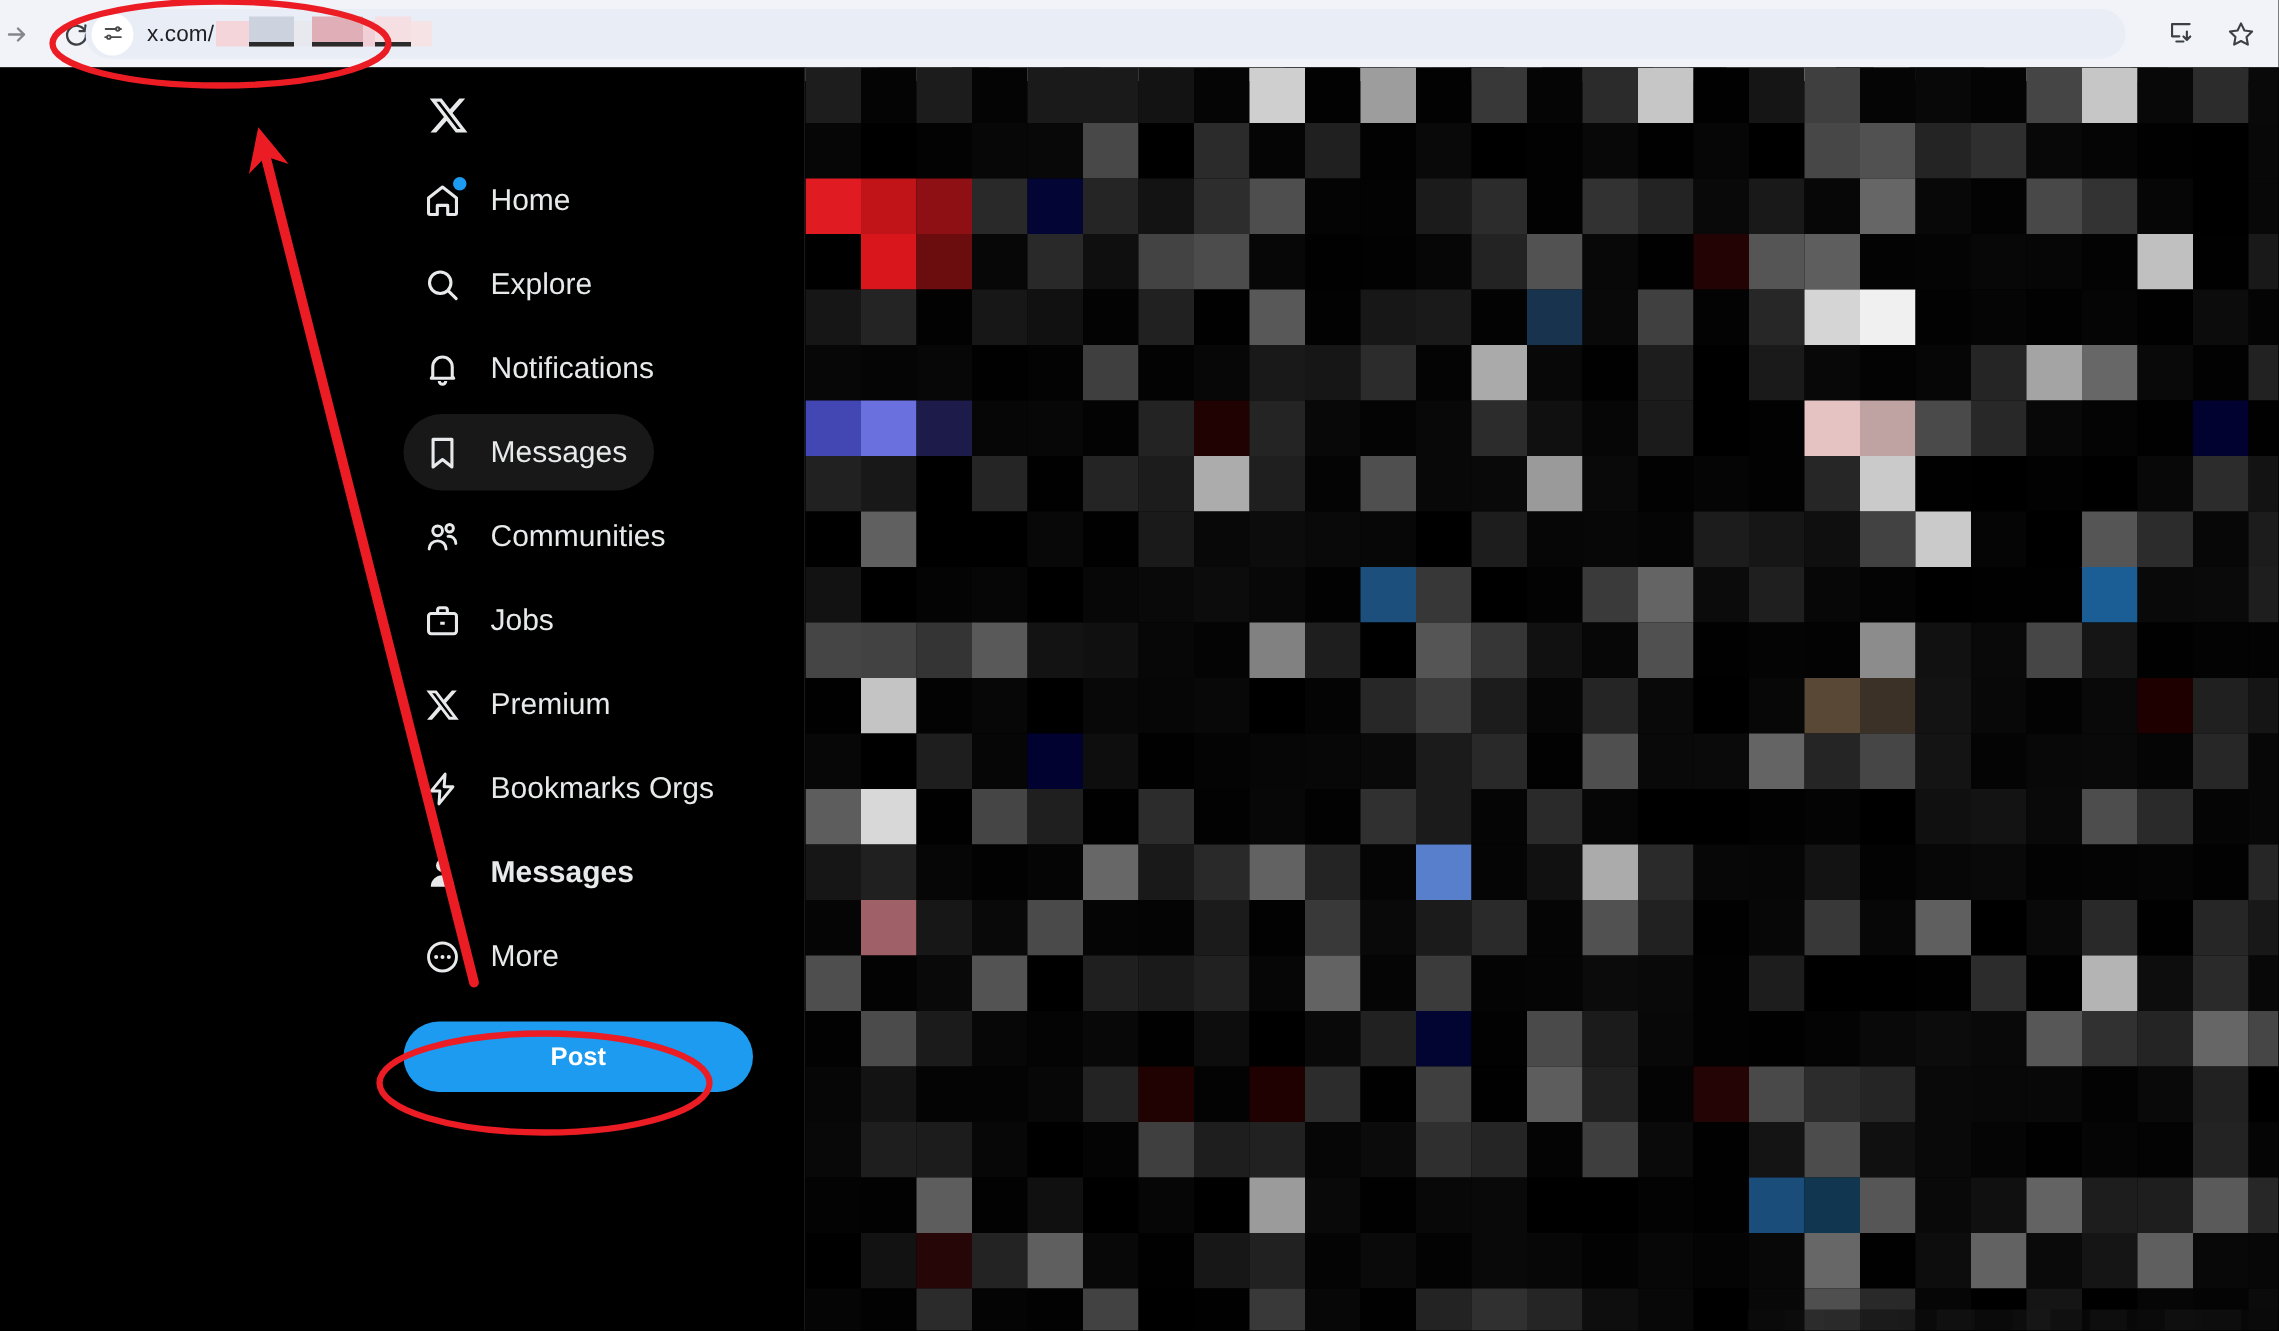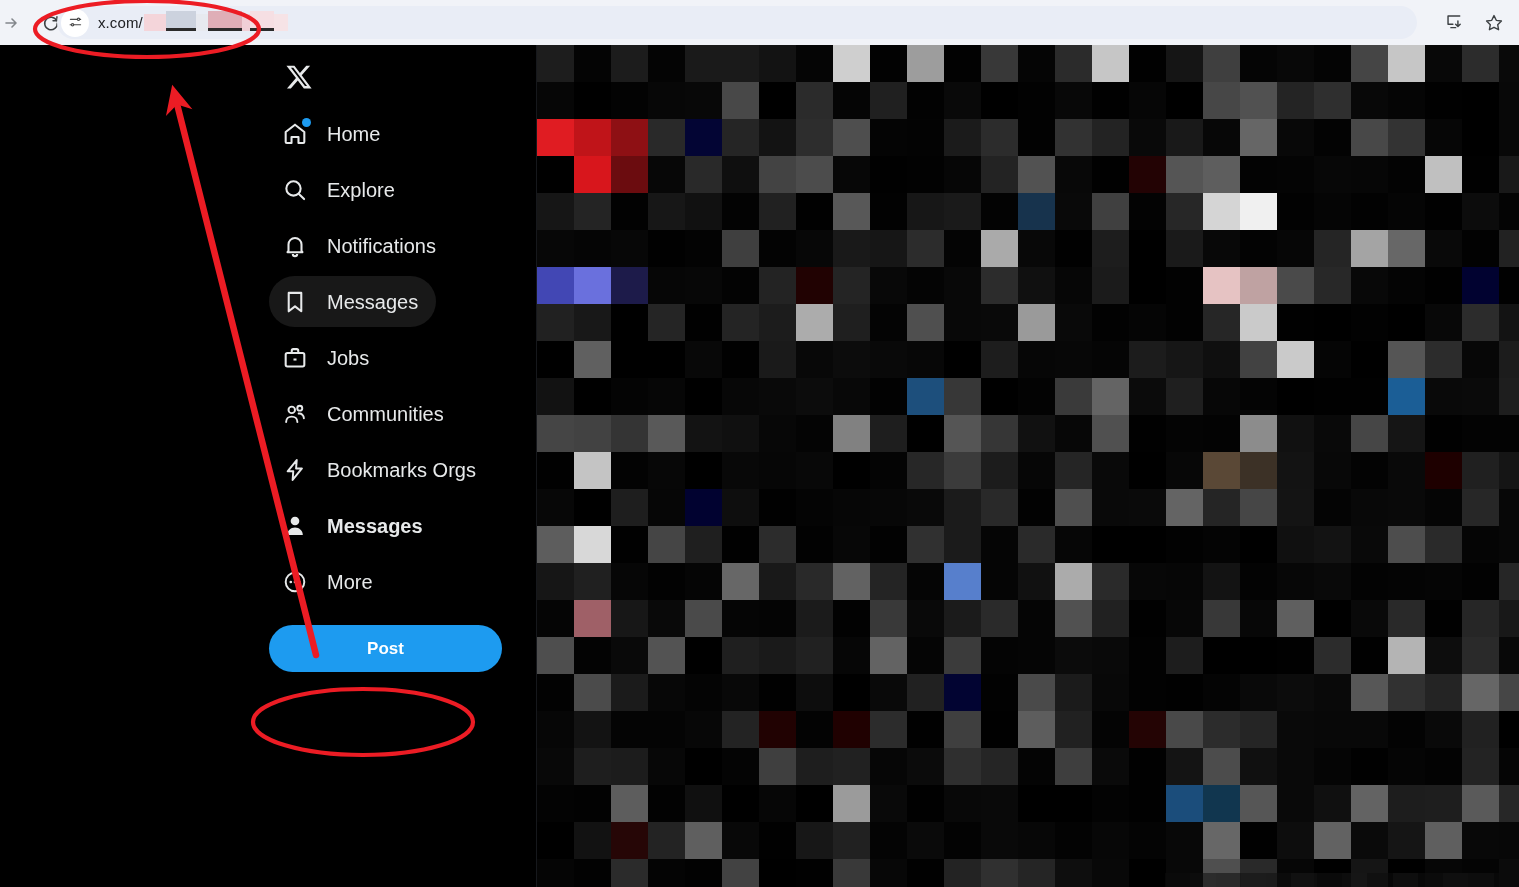--- a/index.html
+++ b/index.html
@@ -323,41 +323,49 @@
         <span class="nav-icon">
           <svg width="26" height="26" viewBox="0 0 24 24" fill="none" stroke="currentColor" stroke-width="1.9" stroke-linejoin="round">
             <path d="M6.2 3.6h11.6v17l-5.8-4.6-5.8 4.6z"></path>
           </svg>
         </span>
         <span class="nav-label">Messages</span>
       </div>
 
       <div class="nav-item">
         <span class="nav-icon">
-          <svg width="26" height="26" viewBox="0 0 24 24" fill="none" stroke="currentColor" stroke-width="1.9" stroke-linejoin="round">
-            <rect x="3.4" y="7.4" width="17.2" height="12.4" rx="1.6"></rect>
-            <path d="M9 7.2V5.2a1.4 1.4 0 0 1 1.4-1.4h3.2A1.4 1.4 0 0 1 15 5.2v2"></path>
-            <path d="M10.6 13.4h2.8"></path>
-          </svg>
-        </span>
-        <span class="nav-label">Jobs</span>
-      </div>
-
-      <div class="nav-item">
-        <span class="nav-icon">
           <svg width="26" height="26" viewBox="0 0 24 24" fill="none" stroke="currentColor" stroke-width="1.8" stroke-linejoin="round" stroke-linecap="round">
             <circle cx="9" cy="8.2" r="3"></circle>
             <path d="M3.8 19.4c0-3 2.4-5 5.2-5s5.2 2 5.2 5"></path>
             <circle cx="16.4" cy="6.6" r="2.3"></circle>
             <path d="M15.4 11.6c2.6-.3 4.8 1.6 4.8 4.4"></path>
           </svg>
         </span>
         <span class="nav-label">Communities</span>
       </div>
 
+      <div class="nav-item">
+        <span class="nav-icon">
+          <svg width="26" height="26" viewBox="0 0 24 24" fill="none" stroke="currentColor" stroke-width="1.9" stroke-linejoin="round">
+            <rect x="3.4" y="7.4" width="17.2" height="12.4" rx="1.6"></rect>
+            <path d="M9 7.2V5.2a1.4 1.4 0 0 1 1.4-1.4h3.2A1.4 1.4 0 0 1 15 5.2v2"></path>
+            <path d="M10.6 13.4h2.8"></path>
+          </svg>
+        </span>
+        <span class="nav-label">Jobs</span>
+      </div>
+
+      <div class="nav-item">
+        <span class="nav-icon">
+          <svg width="24" height="24" viewBox="0 0 24 24" fill="currentColor">
+            <path d="M18.244 2.25h3.308l-7.227 8.26 8.502 11.24H16.17l-5.214-6.817L4.99 21.75H1.68l7.73-8.835L1.254 2.25H8.08l4.713 6.231zm-1.161 17.52h1.833L7.084 4.126H5.117z"></path>
+          </svg>
+        </span>
+        <span class="nav-label">Premium</span>
+      </div>
 
       <div class="nav-item">
         <span class="nav-icon">
           <svg width="26" height="26" viewBox="0 0 24 24" fill="none" stroke="currentColor" stroke-width="1.8" stroke-linejoin="round">
             <path d="M13.6 2.8 5.2 13.2h5.2l-.6 8 8.6-10.6h-5.4z"></path>
           </svg>
         </span>
         <span class="nav-label">Bookmarks Orgs</span>
       </div>
 

